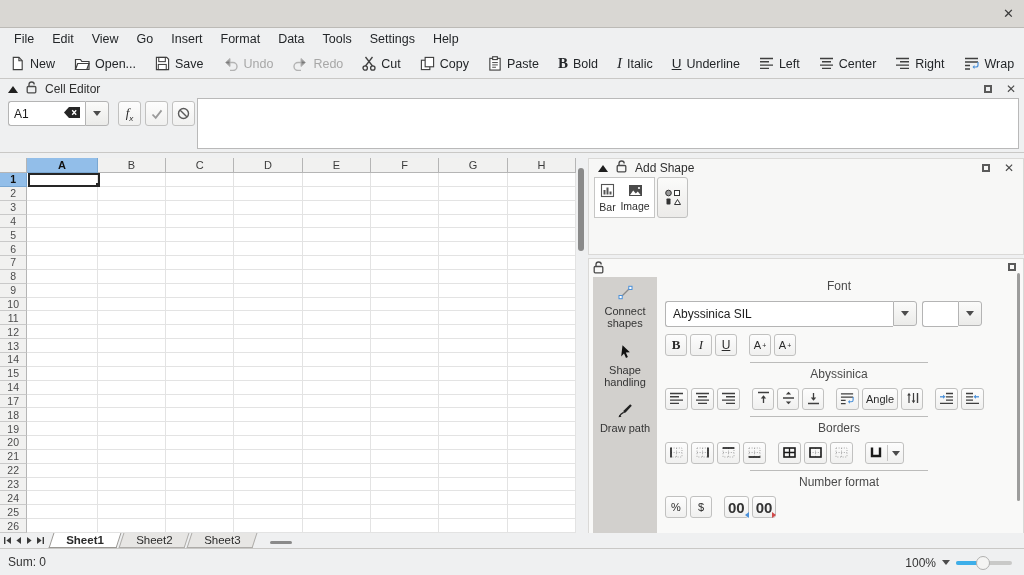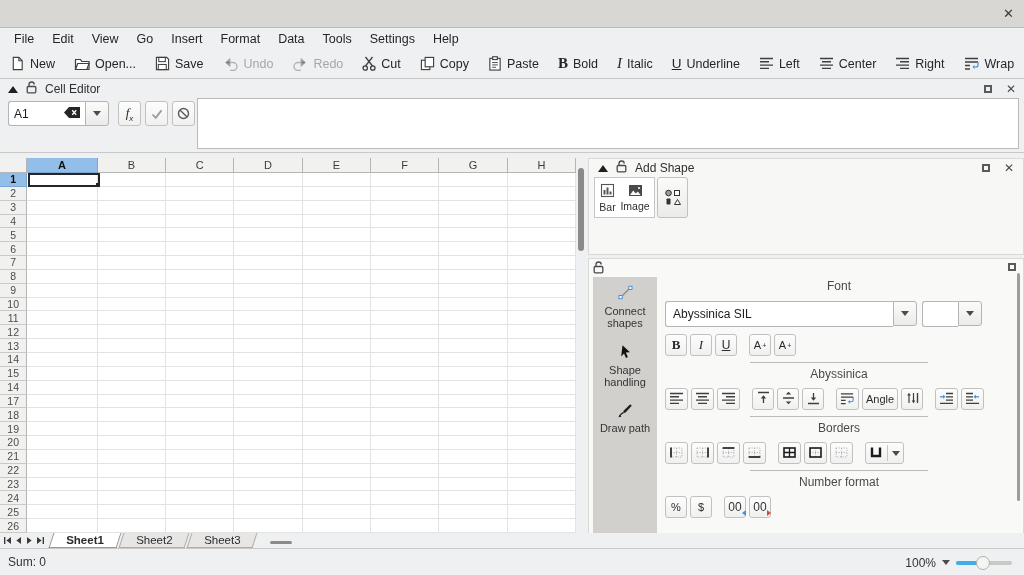--- a/index.html
+++ b/index.html
@@ -79,21 +79,21 @@
   .size-combo { display:flex; margin-left:5px; }
   .size-field { width:36px; height:26px; background:#fff; border:1px solid #b4b4b4; border-right:none; border-radius:3px 0 0 3px; }
   .btn-row { display:flex; margin-top:7px; }
   .ibtn { min-width:22px; height:22px; padding:0 3px; background:linear-gradient(#fdfdfd,#f0f0ef); border:1px solid #c1c1c0; border-radius:3px; display:inline-flex; align-items:center; justify-content:center; margin-right:3px; font-size:11px; color:#2b2b2b; white-space:nowrap; }
   .ibtn.gap { margin-left:9px; }
   .ibtn .g-b { font-family:"Liberation Serif","DejaVu Serif",serif; font-weight:bold; font-size:13px; }
   .ibtn .g-i { font-family:"Liberation Serif","DejaVu Serif",serif; font-style:italic; font-size:13px; }
   .ibtn .g-u { font-size:12px; text-decoration:underline; }
   .ibtn sup { font-size:7px; margin-left:1px; }
   .ibtn sub { font-size:7px; margin-left:1px; }
-  .num00 { position:relative; font-size:12px; font-weight:normal; color:#333;text-align:right; }
+  .num00 { position:relative; font-size:15px; font-weight:bold; color:#333;text-align:right; }
   .num00 .arr { position:absolute; right:-4px; bottom:-2px; width:0; height:0; border-top:3px solid transparent; border-bottom:3px solid transparent; }
   .num00 .arr.blue { border-right:4px solid #4a90d9; }
   .num00 .arr.red { border-left:4px solid #d04a4a; }
   .split-arrow { display:inline-flex; align-items:center; margin-left:4px; padding-left:4px; border-left:1px solid #c6c6c5; height:16px; }
   .d-scroll { position:absolute; right:3px; top:14px; width:3px; height:228px; background:#9d9d9c; border-radius:2px; }
 
   
   .sheetbar { position:absolute; left:0; top:533px; width:1024px; height:15px; background:#eff0f1; display:flex; align-items:center; }
   .navbtns { display:flex; gap:1px; margin-left:2px; }
   .navbtn { width:10px; height:12px; display:flex; align-items:center; justify-content:center; }

